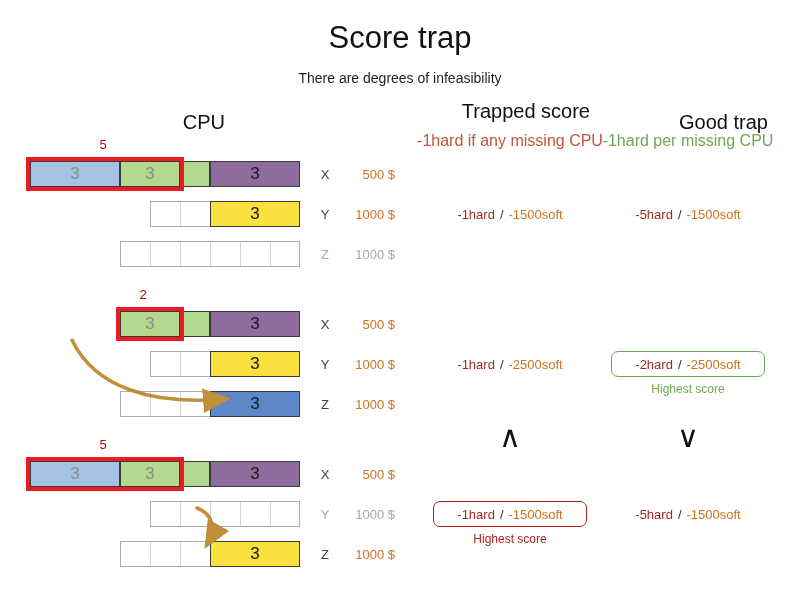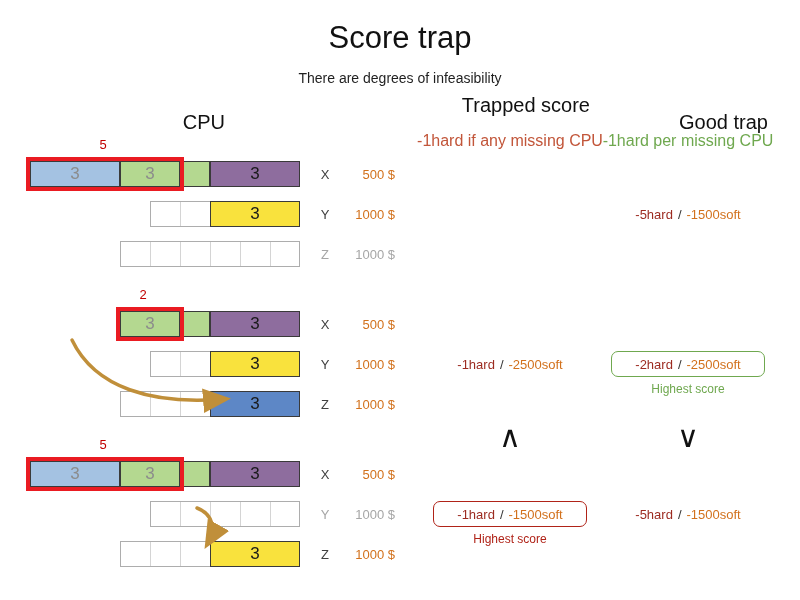--- a/index.html
+++ b/index.html
@@ -42,39 +42,42 @@
 </style>
 </head>
 <body>
 
 <div id="canvas">
 
   <div class="abs title">Score trap</div>
   <div class="abs subtitle">There are degrees of infeasibility</div>
 
   <div class="abs colhead" style="left:105px; top:111px; width:120px;">CPU</div>
-  <div class="abs colhead" style="left:430px; top:94px; width:160px;">Trapped score</div>
+  <div class="abs colhead" style="left:430px; top:100px; width:160px;">Trapped score</div>
   <div class="abs colhead" style="left:608px; top:111px; width:160px;">Good trap</div>
   <div class="abs note note-trapped" style="left:410px; top:132px; width:200px;">-1hard if any missing CPU</div>
   <div class="abs note note-good" style="left:588px; top:132px; width:200px;">-1hard per missing CPU</div>
 
   <div class="abs overload" style="left:94px; top:137px; width:18px;">5</div>
 
   <div class="redframe" style="left:26px; top:157px; width:158px; height:34px;"></div>
   <div class="block blue graytext" style="left:30px;  top:161px; width:90px;">3</div>
   <div class="block green graytext" style="left:120px; top:161px; width:60px;">3</div>
   <div class="block green" style="left:180px; top:161px; width:30px;"></div>
   <div class="block purple" style="left:210px; top:161px; width:90px;">3</div>
   <div class="mlabel" style="left:316px; top:167px;">X</div>
   <div class="cost" style="left:337px; top:167px;">500 $</div>
 
   <div class="cells" style="left:150px; top:201px; width:150px;"></div>
   <div class="block yellow" style="left:210px; top:201px; width:90px;">3</div>
   <div class="mlabel" style="left:316px; top:207px;">Y</div>
   <div class="cost" style="left:337px; top:207px;">1000 $</div>
+  <div class="score" style="left:430px; top:207px; width:160px;">
+    <span class="hard">-1hard</span><span class="slash">/</span><span class="soft">-1500soft</span>
+  </div>
   <div class="score" style="left:608px; top:207px; width:160px;">
     <span class="hard">-5hard</span><span class="slash">/</span><span class="soft">-1500soft</span>
   </div>
 
   <div class="cells" style="left:120px; top:241px; width:180px;"></div>
   <div class="mlabel inactive" style="left:316px; top:247px;">Z</div>
   <div class="cost inactive" style="left:337px; top:247px;">1000 $</div>
 
   <div class="abs overload" style="left:134px; top:287px; width:18px;">2</div>
 

